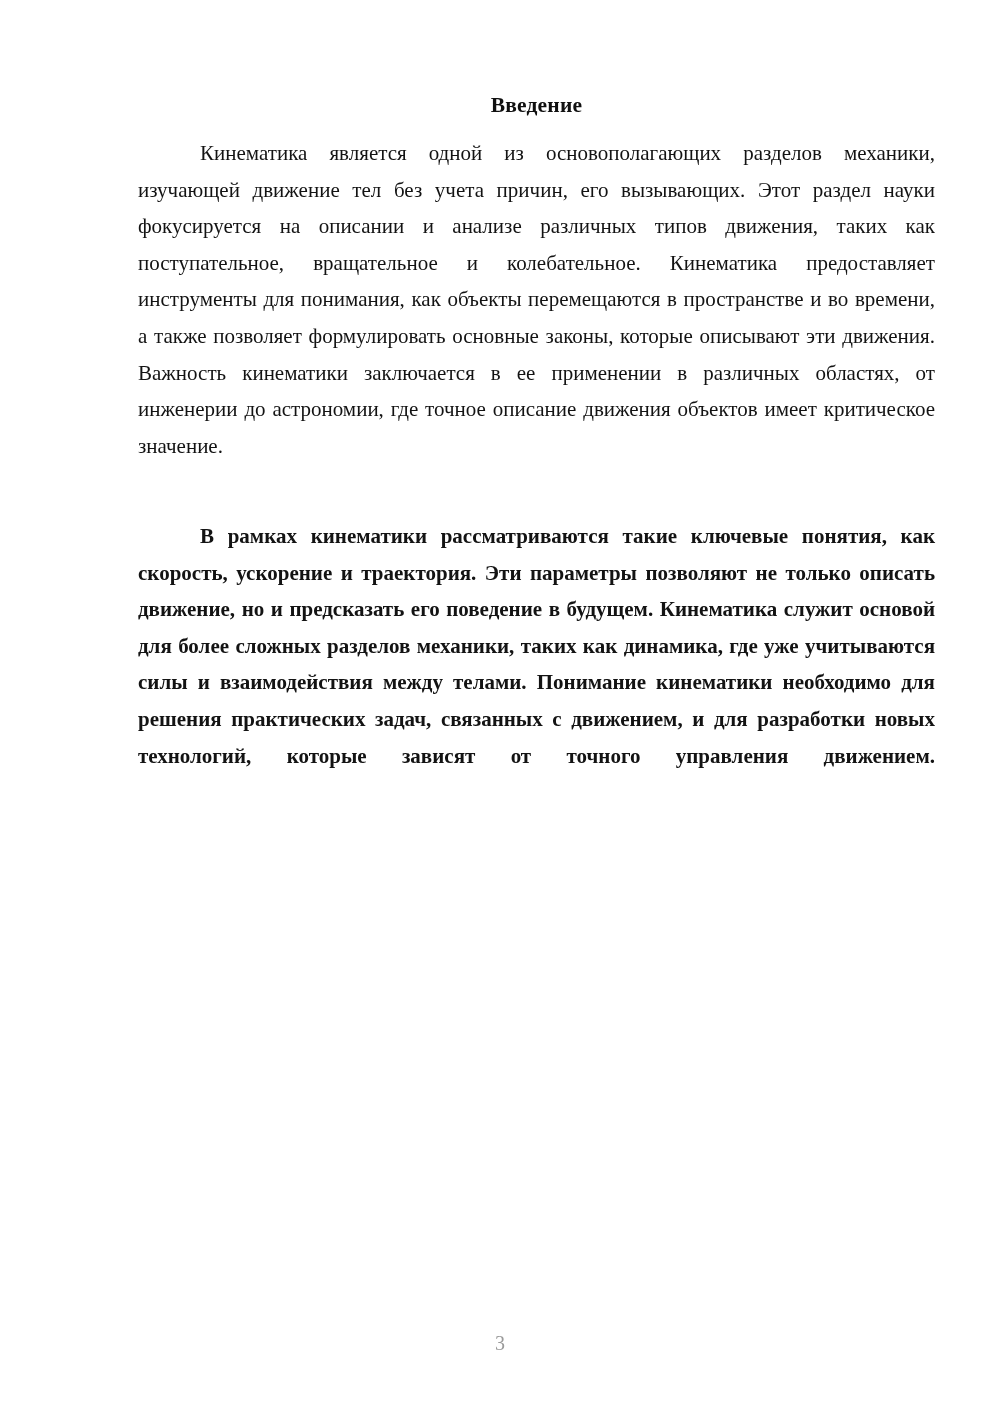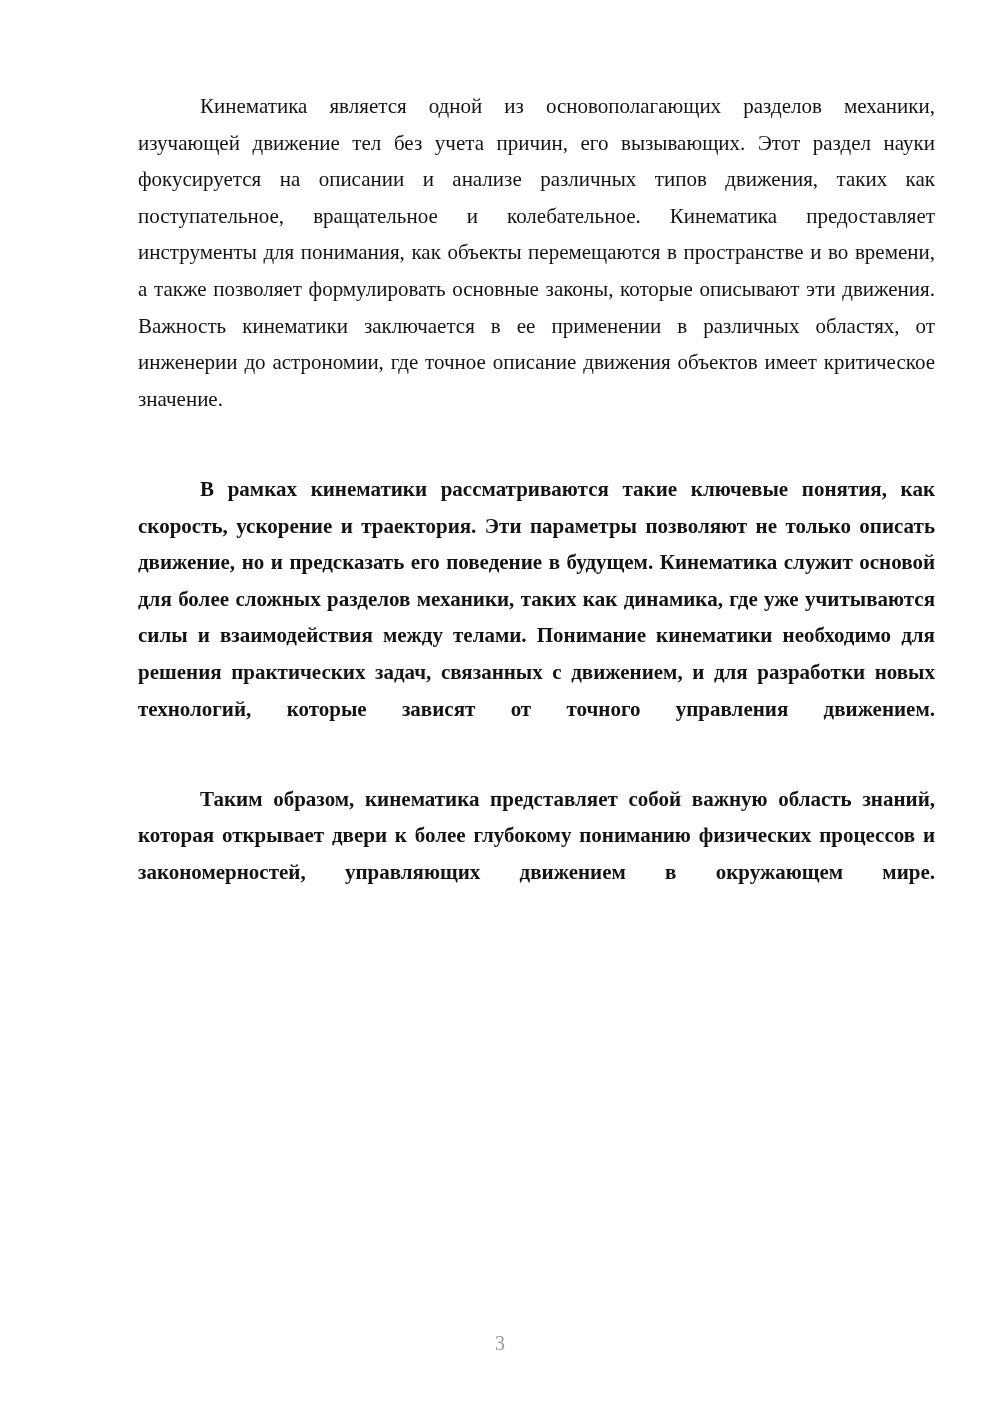--- a/index.html
+++ b/index.html
@@ -74,24 +74,24 @@
     font-family: "Liberation Serif", "DejaVu Serif", serif;
   }
 </style>
 </head>
 <body>
 
 <div class="page">
 
   <div class="content">
 
+    <h1 class="doc-title">Введение</h1>
 
     <p class="doc-paragraph">Кинематика является одной из основополагающих разделов механики, изучающей движение тел без учета причин, его вызывающих. Этот раздел науки фокусируется на описании и анализе различных типов движения, таких как поступательное, вращательное и колебательное. Кинематика предоставляет инструменты для понимания, как объекты перемещаются в пространстве и во времени, а также позволяет формулировать основные законы, которые описывают эти движения. Важность кинематики заключается в ее применении в различных областях, от инженерии до астрономии, где точное описание движения объектов имеет критическое значение.</p>
 
     <p class="doc-paragraph">В рамках кинематики рассматриваются такие ключевые понятия, как скорость, ускорение и траектория. Эти параметры позволяют не только описать движение, но и предсказать его поведение в будущем. Кинематика служит основой для более сложных разделов механики, таких как динамика, где уже учитываются силы и взаимодействия между телами. Понимание кинематики необходимо для решения практических задач, связанных с движением, и для разработки новых технологий, которые зависят от точного управления движением.</p>
 
-    <p class="doc-paragraph">Таким образом, кинематика представляет собой важную область знаний, которая открывает двери к более глубокому пониманию физических процессов и закономерностей, управляющих движением в окружающем мире.</p>
 
   </div>
 
   <div class="page-number">3</div>
 
 </div>
 
 </body></html>

